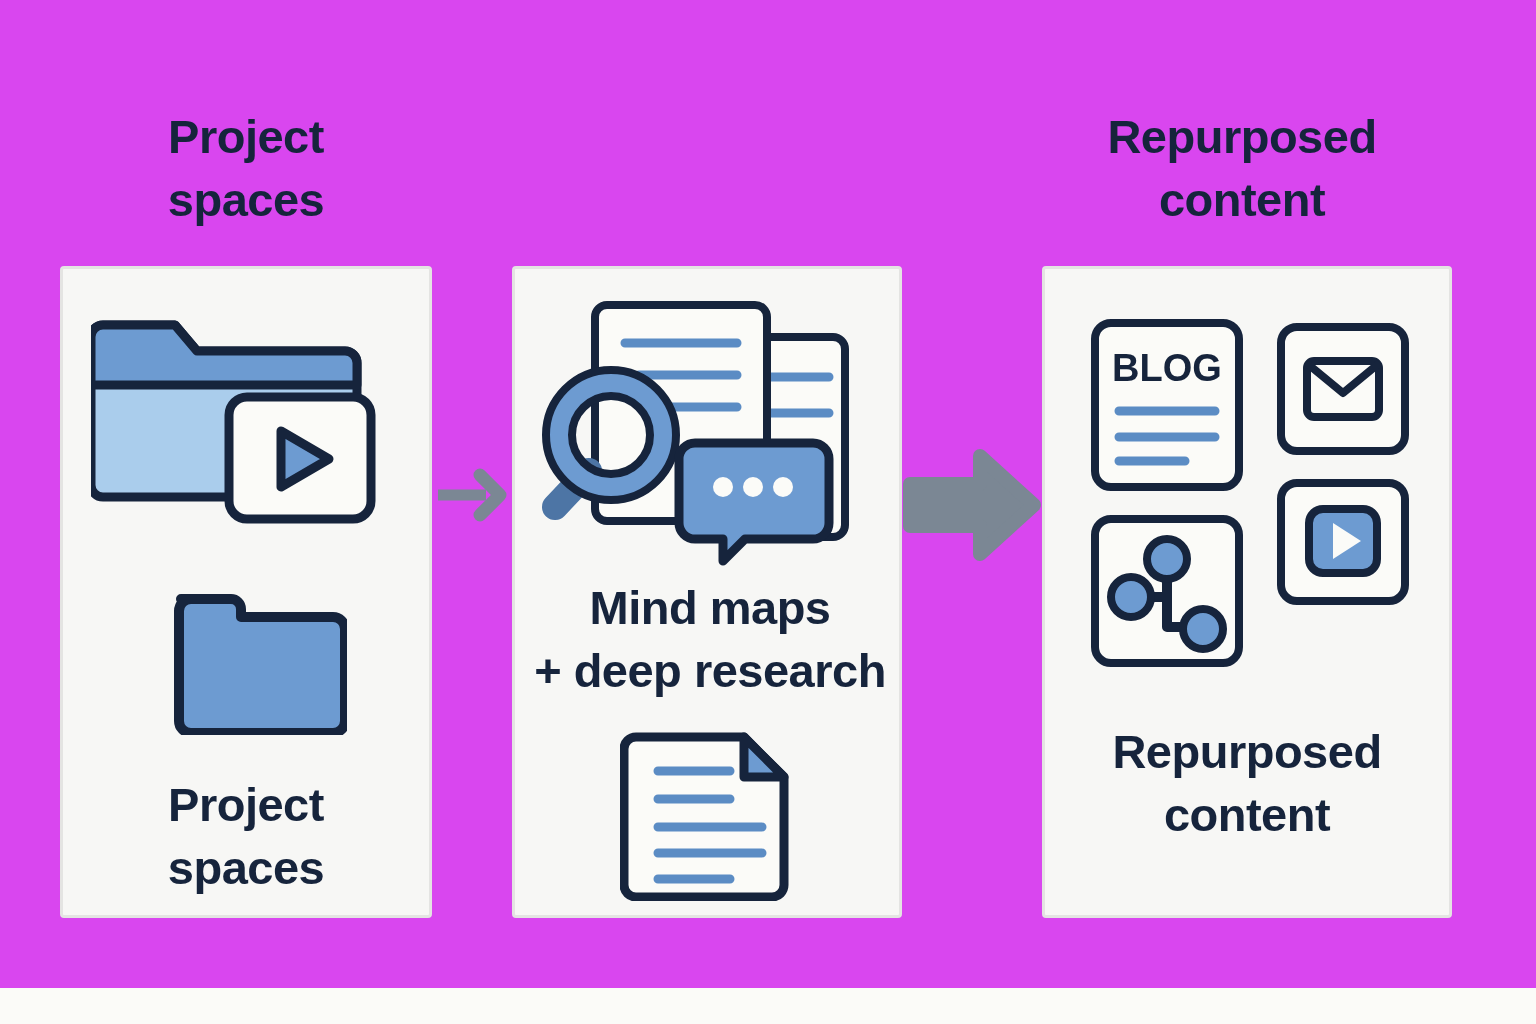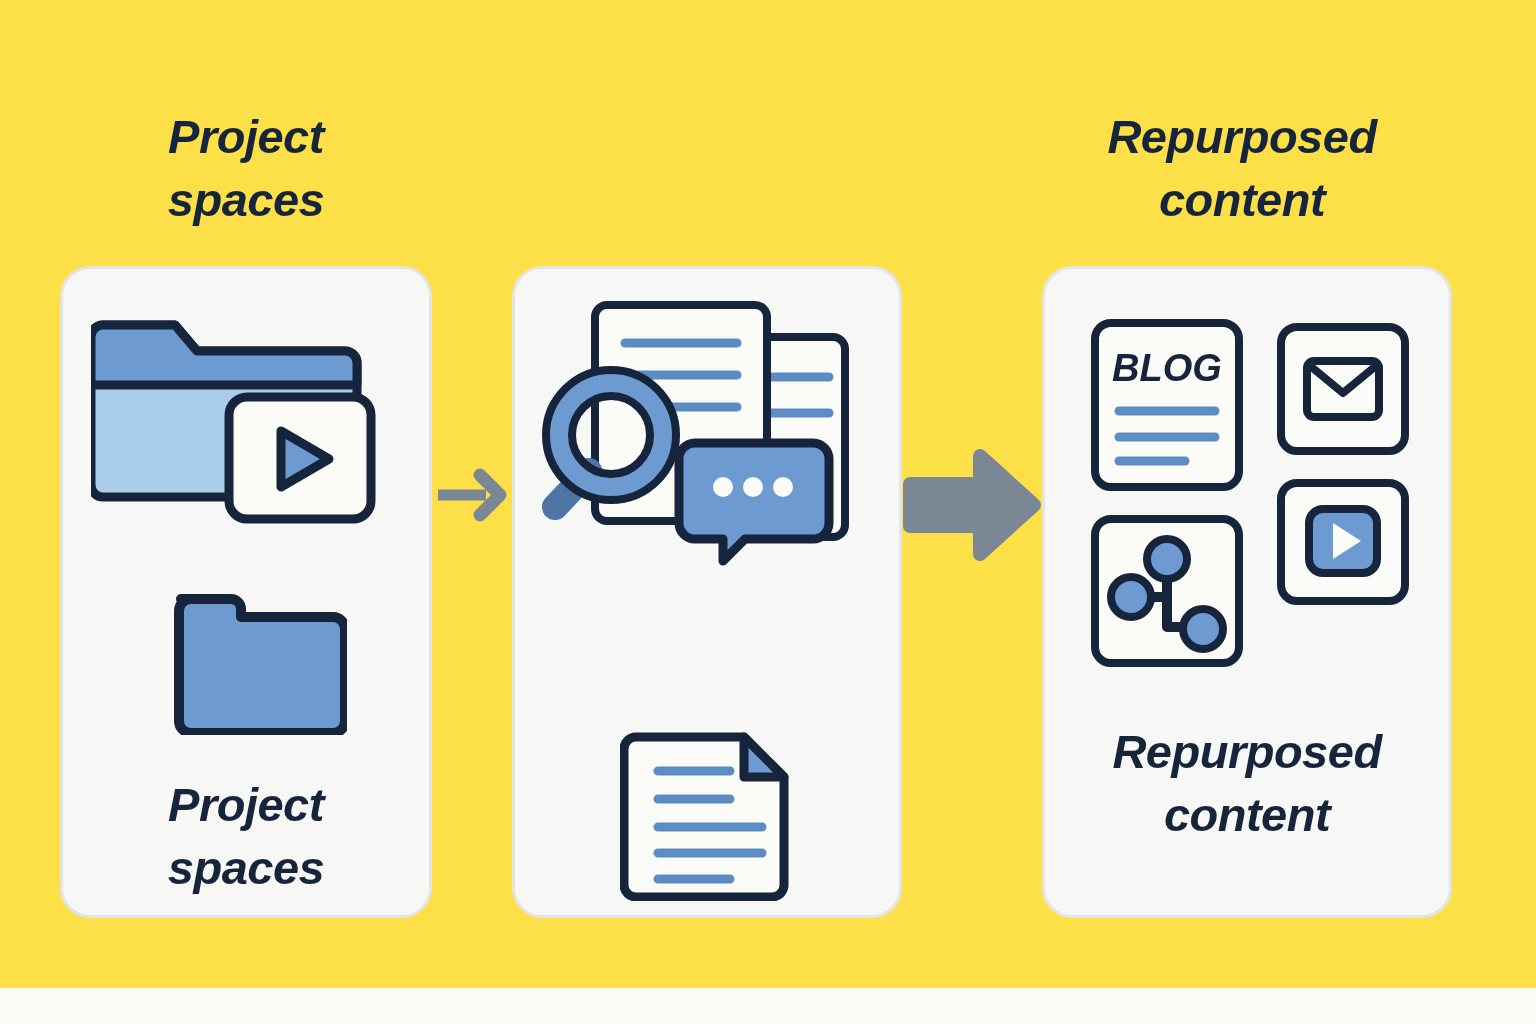--- a/index.html
+++ b/index.html
@@ -3,21 +3,21 @@
 <meta charset="utf-8">
 <title>Workflow Diagram</title>
 <style>
   * { margin:0; padding:0; box-sizing:border-box; }
   html, body {
     width:1536px; height:1024px;
     background:#fbfbf8;
     font-family:"Liberation Sans", sans-serif;
     overflow:hidden;
   }
-  #stage { position:relative; width:1536px; height:988px; background:#fde047;font-style:italic; }
+  #stage { position:relative; width:1536px; height:988px; background:#d946ef; }
 
   
   .col-heading {
     position:absolute;
     color:#16243c;
     font-weight:700;
     font-size:47px;
     line-height:1.34;
     text-align:center;
     letter-spacing:-0.5px;
@@ -25,21 +25,21 @@
   }
   #heading-1 { left:60px;  top:106px; width:372px; }
   #heading-2 { left:502px; top:106px; width:410px; }
   #heading-3 { left:1032px; top:106px; width:420px; }
 
   
   .panel {
     position:absolute;
     background:#f7f7f5;
     border:3px solid #e4e4e2;
-    border-radius:30px;
+    border-radius:4px;
   }
   #panel-1 { left:60px;  top:266px; width:372px; height:652px; }
   #panel-2 { left:512px; top:266px; width:390px; height:652px; }
   #panel-3 { left:1042px; top:266px; width:410px; height:652px; }
 
   .panel-caption {
     position:absolute;
     color:#16243c;
     font-weight:700;
     font-size:47px;
@@ -124,20 +124,22 @@
         <circle cx="84" cy="140" r="65" fill="none" stroke="#16243c" stroke-width="8"></circle>
         <circle cx="84" cy="140" r="39" fill="none" stroke="#16243c" stroke-width="8"></circle>
 
         <path d="M168 148 h118 a16 16 0 0 1 16 16 v64 a16 16 0 0 1 -16 16 h-68 l-22 22 v-22 h-28 a16 16 0 0 1 -16 -16 v-64 a16 16 0 0 1 16 -16 z" fill="#6d9bd1" stroke="#16243c" stroke-width="9" stroke-linejoin="round"></path>
         <circle cx="196" cy="192" r="10" fill="#fbfbf8"></circle>
         <circle cx="226" cy="192" r="10" fill="#fbfbf8"></circle>
         <circle cx="256" cy="192" r="10" fill="#fbfbf8"></circle>
       </svg>
     </div>
 
+    <div id="caption-2">Mind maps
++ deep research</div>
 
     <div class="icon-abs" style="left:105px; top:452px;">
       <svg width="180" height="180" viewBox="0 0 180 180">
         <path d="M16 16 h108 l40 40 v108 a12 12 0 0 1 -12 12 h-136 a12 12 0 0 1 -12 -12 v-136 a12 12 0 0 1 12 -12 z" fill="#fbfbf8" stroke="#16243c" stroke-width="9" stroke-linejoin="round"></path>
         <path d="M124 16 v40 h40 z" fill="#6d9bd1" stroke="#16243c" stroke-width="9" stroke-linejoin="round"></path>
         <path d="M38 50 h72 M38 78 h72 M38 106 h104 M38 132 h104 M38 158 h72" stroke="#5b8cc4" stroke-width="9" stroke-linecap="round"></path>
       </svg>
     </div>
   </div>
 

